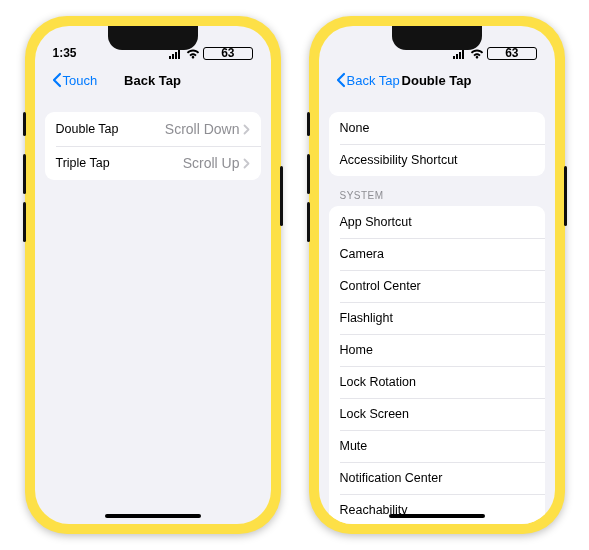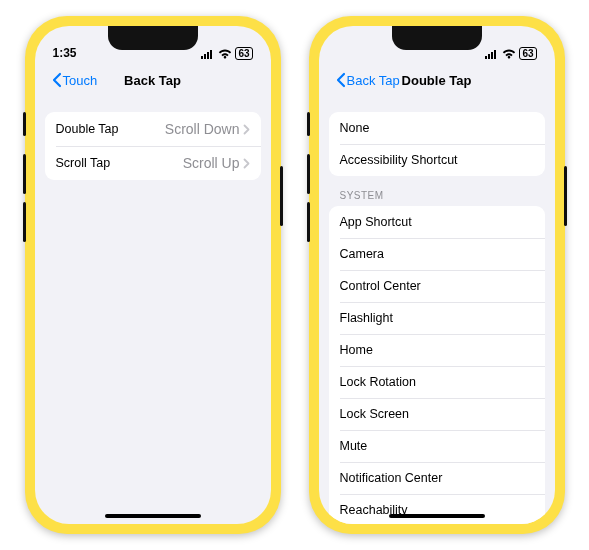--- a/index.html
+++ b/index.html
@@ -59,22 +59,22 @@
       justify-content: flex-end;
       align-items: center;
       gap: 3px;
     }
     .signal-icon, .wifi-icon { display:inline-flex; }
     .battery {
       display: inline-flex;
       align-items: center;
       border: 1px solid #000;
       border-radius: 3px;
-      padding: 0 2px;
-      font-size: 10px;
+      padding: 0 17px;
+      font-size: 12px;
       font-weight: 700;
       line-height: 11px;
       height: 13px;
     }
     .nav-bar {
       height: 36px;
       display: flex;
       align-items: center;
       justify-content: center;
       position: relative;
@@ -215,21 +215,21 @@
           <span class="value">
             <span>Scroll Down</span>
             <span class="chevron-right">
               <svg width="7" height="11" viewBox="0 0 7 11">
                   <path d="M1.5 1.5l4 4-4 4" stroke="#c7c7cc" stroke-width="1.8" fill="none" stroke-linecap="round" stroke-linejoin="round"></path>
                 </svg>
             </span>
           </span>
         </div>
         <div class="row">
-          <span>Scroll Tap</span>
+          <span>Triple Tap</span>
           <span class="value">
             <span>Scroll Up</span>
             <span class="chevron-right">
               <svg width="7" height="11" viewBox="0 0 7 11">
                   <path d="M1.5 1.5l4 4-4 4" stroke="#c7c7cc" stroke-width="1.8" fill="none" stroke-linecap="round" stroke-linejoin="round"></path>
                 </svg>
             </span>
           </span>
         </div>
       </div>

